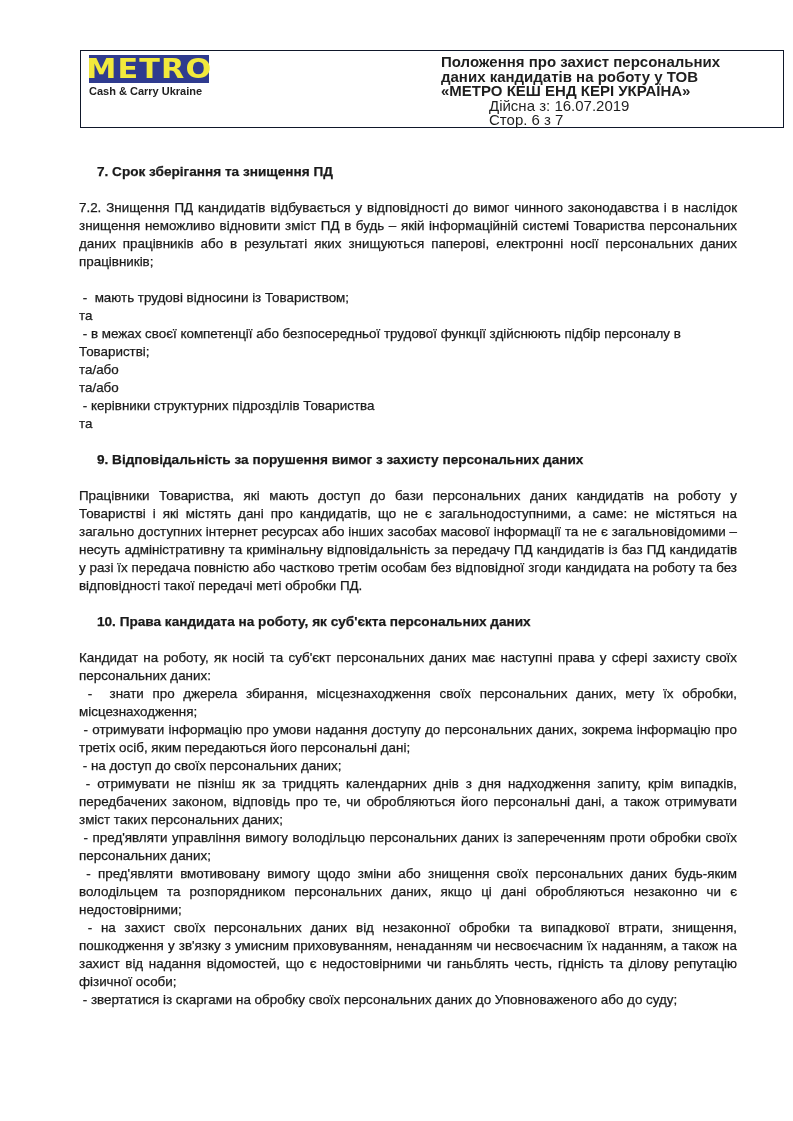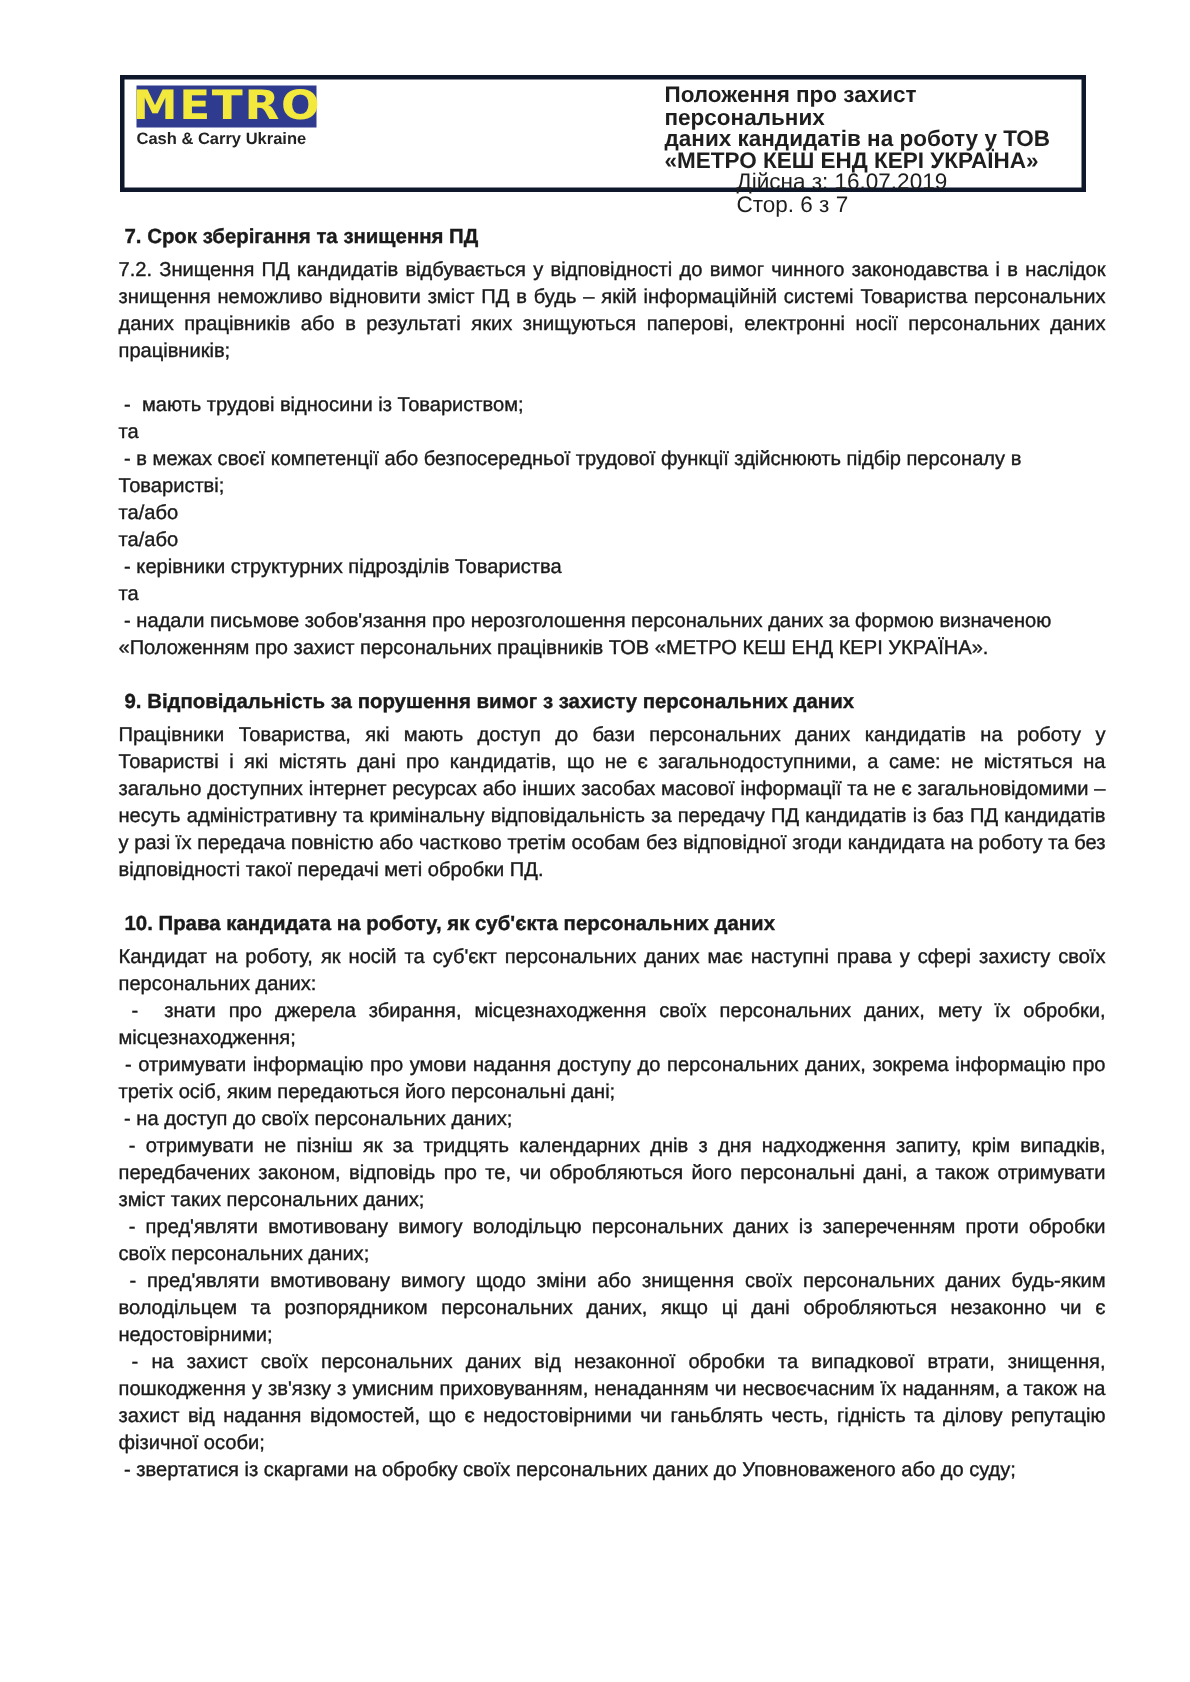--- a/index.html
+++ b/index.html
@@ -1,32 +1,32 @@
 <!DOCTYPE html>
 <html><head>
   <meta charset="utf-8">
   <style>
     html, body { margin: 0; padding: 0; background: #ffffff; }
     body { width: 793px; height: 1121px; position: relative; overflow: hidden;
       font-family: "Liberation Sans", "DejaVu Sans", sans-serif; color: #1e1e1e; }
-    .header-box { position: absolute; left: 80px; top: 50px; width: 644px; height: 78px;
-      border: 3px solid #0f172a; box-sizing: border-box; }
+    .header-box { position: absolute; left: 80px; top: 50px; width: 704px; height: 78px;
+      border: 1px solid #0f172a; box-sizing: border-box; }
     .logo { position: absolute; left: 8px; top: 4px; width: 120px; height: 28px;
       background: #2f3b8f; display: flex; align-items: center; justify-content: center; }
     .logo-text { font-family: "DejaVu Sans", sans-serif; font-weight: bold; font-size: 27px;
       color: #f2e93c; letter-spacing: 1px; line-height: 28px; transform: scaleX(1.12); }
     .logo-sub { position: absolute; left: 8px; top: 34px; font-size: 11px; font-weight: bold; color: #222; }
     .doc-meta { position: absolute; left: 360px; top: 4px; font-size: 15px; font-weight: bold;
       line-height: 14.5px; color: #1e1e1e; }
     .doc-meta .plain { font-weight: normal; margin-left: 48px; }
     .content { position: absolute; left: 79px; top: 145px; width: 658px;
       font-size: 13.4px; line-height: 18px; font-weight: normal; color: #1a1a1a; }
     .content p { margin: 0; }
     .j { text-align: justify; text-align-last: left; }
-    h2 { font-size: 13.6px; font-weight: bold; margin: 4px; line-height: 18px; }
+    h2 { font-size: 13.6px; font-weight: bold; margin: 18px; line-height: 18px; }
     .section { margin-bottom: 18px; }
     .t { -webkit-text-stroke: 0.25px #1a1a1a; }
   </style>
 </head>
 <body>
 
 <div class="header-box">
   <div class="logo">
     <span class="logo-text">METRO</span>
   </div>
@@ -47,33 +47,32 @@
   </div>
 
   <div class="section">
     <p style="white-space:pre-wrap"> -  мають трудові відносини із Товариством;</p>
     <p>та</p>
     <p style="white-space:pre-wrap"> - в межах своєї компетенції або безпосередньої трудової функції здійснюють підбір персоналу в Товаристві;</p>
     <p>та/або</p>
     <p>та/або</p>
     <p style="white-space:pre-wrap"> - керівники структурних підрозділів Товариства</p>
     <p>та</p>
-    <p style="white-space:pre-wrap"> - надали письмове зобов'язання про нерозголошення персональних даних за формою визначеною «Положенням про захист персональних працівників ТОВ «МЕТРО КЕШ ЕНД КЕРІ УКРАЇНА».</p>
   </div>
 
   <div class="section">
     <h2>9. Відповідальність за порушення вимог з захисту персональних даних</h2>
     <p class="j">Працівники Товариства, які мають доступ до бази персональних даних кандидатів на роботу у Товаристві і які містять дані про кандидатів, що не є загальнодоступними, а саме: не містяться на загально доступних інтернет ресурсах або інших засобах масової інформації та не є загальновідомими – несуть адміністративну та кримінальну відповідальність за передачу ПД кандидатів із баз ПД кандидатів у разі їх передача повністю або частково третім особам без відповідної згоди кандидата на роботу та без відповідності такої передачі меті обробки ПД.</p>
   </div>
 
   <div class="section">
     <h2>10. Права кандидата на роботу, як суб'єкта персональних даних</h2>
     <p class="j">Кандидат на роботу, як носій та суб'єкт персональних даних має наступні права у сфері захисту своїх персональних даних:</p>
     <p class="j" style="white-space:pre-wrap"> -  знати про джерела збирання, місцезнаходження своїх персональних даних, мету їх обробки, місцезнаходження;</p>
     <p class="j" style="white-space:pre-wrap"> - отримувати інформацію про умови надання доступу до персональних даних, зокрема інформацію про третіх осіб, яким передаються його персональні дані;</p>
     <p style="white-space:pre-wrap"> - на доступ до своїх персональних даних;</p>
     <p class="j" style="white-space:pre-wrap"> - отримувати не пізніш як за тридцять календарних днів з дня надходження запиту, крім випадків, передбачених законом, відповідь про те, чи обробляються його персональні дані, а також отримувати зміст таких персональних даних;</p>
-    <p class="j" style="white-space:pre-wrap"> - пред'являти вмотивовану вимогу володільцю персональних даних із запереченням проти обробки своїх персональних даних;</p>
+    <p class="j" style="white-space:pre-wrap"> - пред'являти управління вимогу володільцю персональних даних із запереченням проти обробки своїх персональних даних;</p>
     <p class="j" style="white-space:pre-wrap"> - пред'являти вмотивовану вимогу щодо зміни або знищення своїх персональних даних будь-яким володільцем та розпорядником персональних даних, якщо ці дані обробляються незаконно чи є недостовірними;</p>
     <p class="j" style="white-space:pre-wrap"> - на захист своїх персональних даних від незаконної обробки та випадкової втрати, знищення, пошкодження у зв'язку з умисним приховуванням, ненаданням чи несвоєчасним їх наданням, а також на захист від надання відомостей, що є недостовірними чи ганьблять честь, гідність та ділову репутацію фізичної особи;</p>
     <p style="white-space:pre-wrap"> - звертатися із скаргами на обробку своїх персональних даних до Уповноваженого або до суду;</p>
   </div>
 </div>
 
 </body></html>

